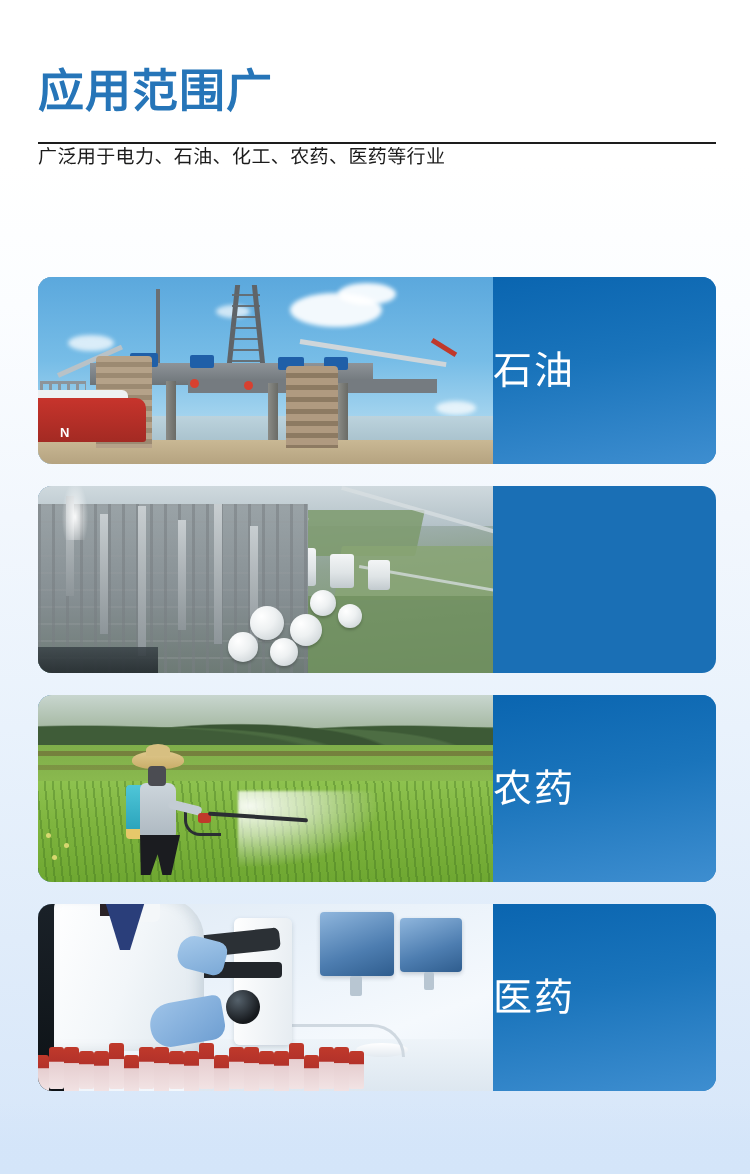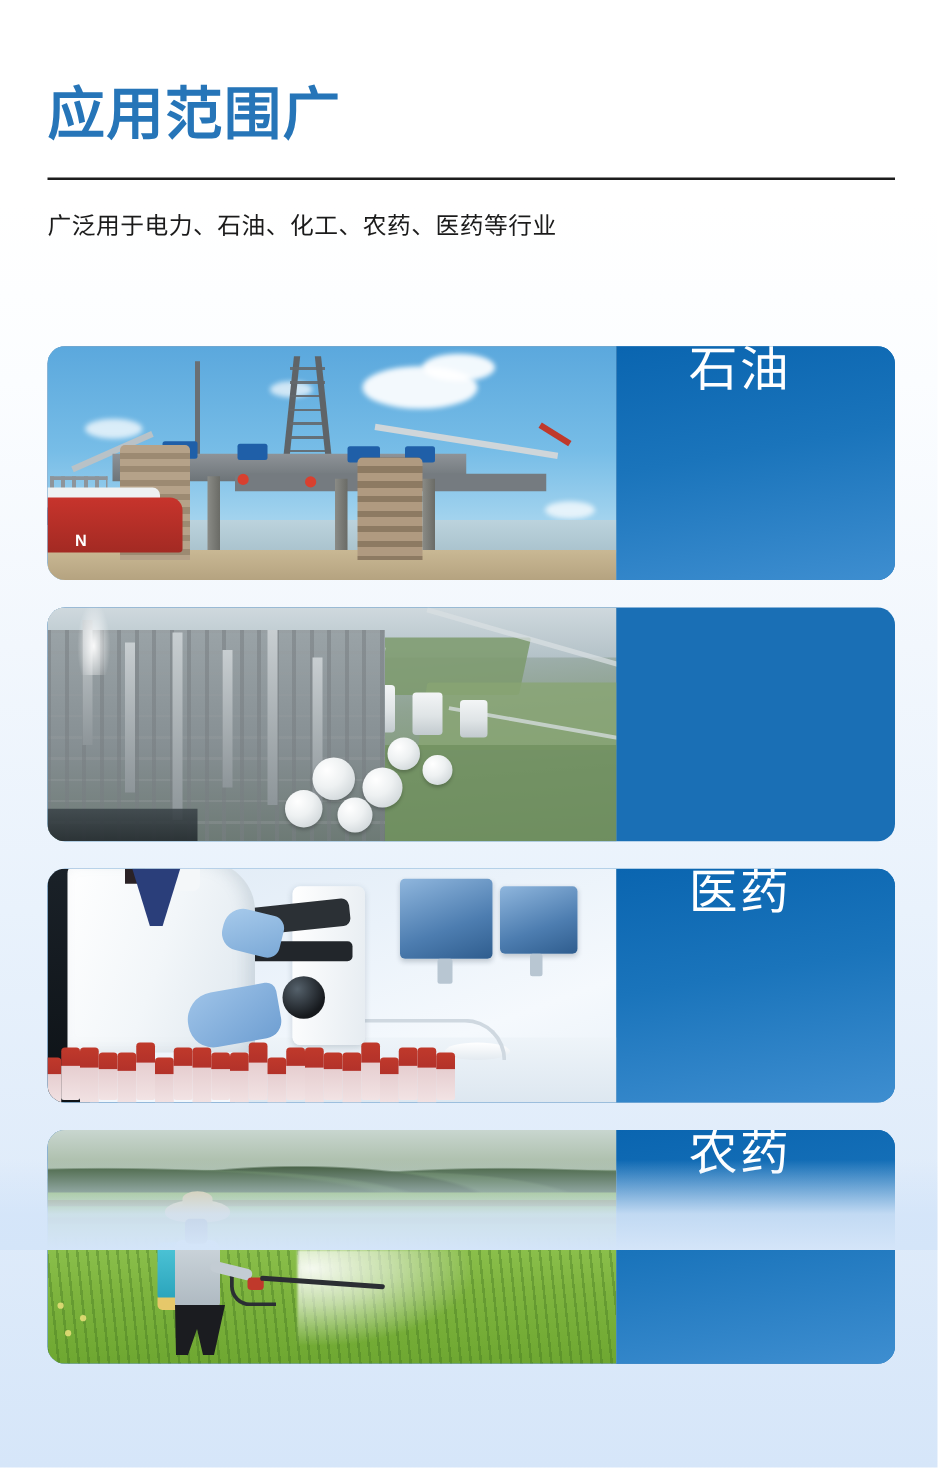--- a/index.html
+++ b/index.html
@@ -18,21 +18,21 @@
         #fbfdff 26%,
         #f2f7fd 44%,
         #e9f2fc 62%,
         #e0ecfa 80%,
         #d6e6f9 100%);
   }
 
   .page {
     position: relative;
     width: 750px;
-    height: 1000px;
+    height: 1174px;
     box-sizing: border-box;
   }
 
   
   .header {
     position: absolute;
     left: 38px;
     top: 0;
     width: 678px;
   }
@@ -47,21 +47,20 @@
     text-shadow: 1px 1px 0 rgba(255,255,255,0.55);
   }
   .title-rule {
     margin-top: 24px;
     height: 2px;
     width: 678px;
     background: #1d1d1d;
   }
   .page-subtitle {
     margin: 0;
-    padding-top: 25px;
     font-size: 19px;
     line-height: 1.4;
     color: #1b1b1b;
     letter-spacing: 0.4px;
   }
 
   
   .card-list {
     position: absolute;
     left: 38px;
@@ -91,23 +90,22 @@
   }
   .card-photo .scene {
     position: absolute;
     inset: 0;
   }
 
   
   .card-label {
     flex: 1 1 auto;
     display: flex;
-    align-items: flex-start;
+    align-items: center;
     justify-content: flex-start;
-    padding-left: 58px;
     background: linear-gradient(170deg, #0a65b0 0%, #1a74bb 45%, #3e8ed0 100%);
   }
   .card-label .label-text {
     color: #ffffff;
     font-size: 39px;
     line-height: 1;
     letter-spacing: 2px;
     font-weight: 400;
   }
 
@@ -566,20 +564,52 @@
             <div class="stack s6"></div>
           <div class="smoke"></div>
           <div class="sphere sp5"></div>
             <div class="sphere sp6"></div>
           <div class="sphere sp1"></div>
             <div class="sphere sp2"></div>
           <div class="sphere sp3"></div>
             <div class="sphere sp4"></div>
           <div class="water"></div>
         </div>
+      </div>
+    </div>
+
+    <div class="card">
+      <div class="card-photo">
+        <div class="scene sc-agri">
+          <div class="sky"></div>
+          <div class="treeline"></div>
+          <div class="field-far"></div>
+          <div class="strip t1"></div>
+            <div class="strip t2"></div>
+          <div class="field-near"></div>
+          <div class="spray"></div>
+          <div class="person">
+            <div class="tank-pack"></div>
+            <div class="tank-cap"></div>
+            <div class="torso"></div>
+            <div class="hat"></div>
+            <div class="face"></div>
+            <div class="hose"></div>
+            <div class="arm"></div>
+            <div class="glove"></div>
+            <div class="lance"></div>
+            <div class="legs"></div>
+          </div>
+          <div class="flower fl1"></div>
+            <div class="flower fl2"></div>
+            <div class="flower fl3"></div>
+        </div>
+      </div>
+      <div class="card-label">
+        <span class="label-text">农药</span>
       </div>
     </div>
 
     <div class="card">
       <div class="card-photo">
         <div class="scene sc-med">
           <div class="base"></div>
           <div class="monitor m1"></div>
             <div class="m-stand ms1"></div>
           <div class="monitor m2"></div>
@@ -623,48 +653,16 @@
               <div class="tube" style="left: 300px; bottom: 0px; height: 46px;"></div>
               <div class="tube" style="left: 315px; bottom: 4px; height: 38px;"></div>
             </div>
         </div>
       </div>
       <div class="card-label">
         <span class="label-text">医药</span>
       </div>
     </div>
 
-    <div class="card">
-      <div class="card-photo">
-        <div class="scene sc-agri">
-          <div class="sky"></div>
-          <div class="treeline"></div>
-          <div class="field-far"></div>
-          <div class="strip t1"></div>
-            <div class="strip t2"></div>
-          <div class="field-near"></div>
-          <div class="spray"></div>
-          <div class="person">
-            <div class="tank-pack"></div>
-            <div class="tank-cap"></div>
-            <div class="torso"></div>
-            <div class="hat"></div>
-            <div class="face"></div>
-            <div class="hose"></div>
-            <div class="arm"></div>
-            <div class="glove"></div>
-            <div class="lance"></div>
-            <div class="legs"></div>
-          </div>
-          <div class="flower fl1"></div>
-            <div class="flower fl2"></div>
-            <div class="flower fl3"></div>
-        </div>
-      </div>
-      <div class="card-label">
-        <span class="label-text">农药</span>
-      </div>
-    </div>
-
   </div>
 
   <div class="bottom-fill"></div>
 </div>
 
 </body></html>

